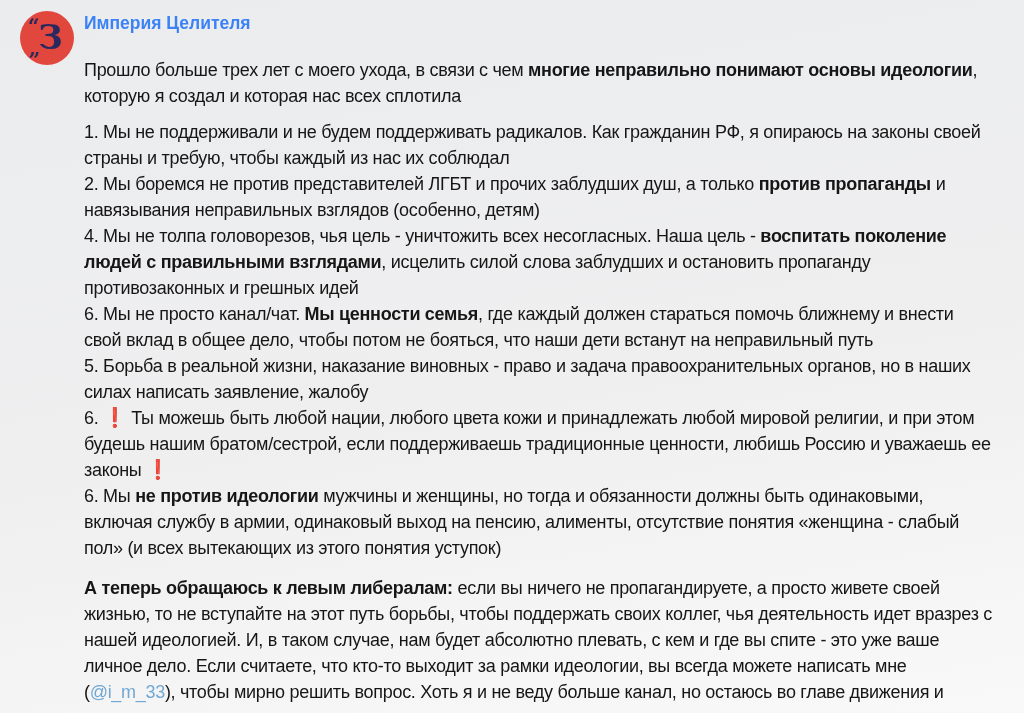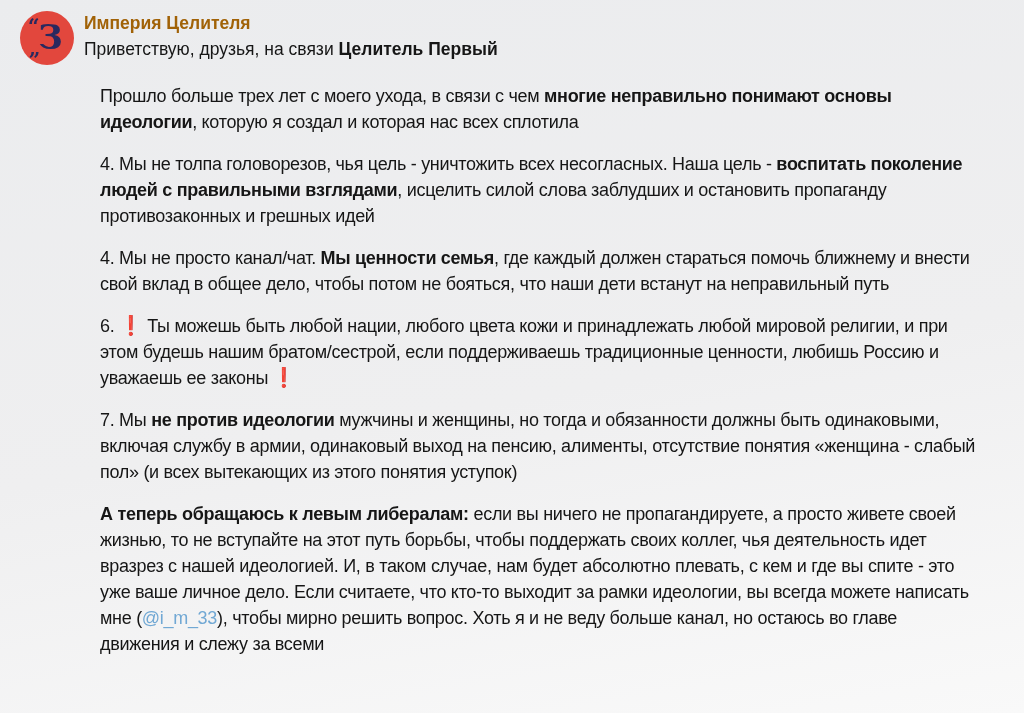--- a/index.html
+++ b/index.html
@@ -32,41 +32,43 @@
   .content{flex:1;max-width:912px;}
   .channel-name{
     font-size:17.5px;font-weight:700;line-height:26px;cursor:pointer;
   }
   .greeting{font-size:17.5px;line-height:26px;}
   .greeting .bold{font-weight:700;}
   .message-body{
     margin-top:21px;
     font-size:18px;line-height:26px;letter-spacing:-0.3px;
   }
-  .block{margin:16px;}
+  .block{margin:0;}
   .block.list-start{margin-top:10px;}
   .block.section{margin-top:14px;}
   .bold{font-weight:700;}
   .excl{font-weight:800;font-size:19px;}
   a.mention{text-decoration:none;cursor:pointer;}
 </style>
 </head>
 <body style="background: linear-gradient(170deg, rgb(235, 236, 238) 0%, rgb(239, 239, 240) 55%, rgb(249, 249, 249) 100%); color: rgb(22, 22, 22);">
 
 <div class="post">
   <div class="avatar" style="background: rgb(226, 71, 61);">
     <span class="q-top" style="color: rgb(41, 41, 95);">“</span>
     <span class="glyph" style="color: rgb(41, 41, 95);">З</span>
     <span class="q-bottom" style="color: rgb(41, 41, 95);">„</span>
   </div>
   <div class="content">
-    <div class="channel-name" style="color: #a16207;">Империя Целителя</div>
-    <div class="greeting"><span>Приветствую, друзья, на связи </span><span class="bold">Целитель Первый</span></div>
+    <div class="channel-name" style="color: #3b82f6;">Империя Целителя</div>
     <div class="message-body">
         <div class="block after-header"><span>Прошло больше трех лет с моего ухода, в связи с чем </span><span class="bold">многие неправильно понимают основы идеологии</span><span>, которую я создал и которая нас всех сплотила</span></div>
+        <div class="block list-start"><span>1. Мы не поддерживали и не будем поддерживать радикалов. Как гражданин РФ, я опираюсь на законы своей страны и требую, чтобы каждый из нас их соблюдал</span></div>
+        <div class="block"><span>2. Мы боремся не против представителей ЛГБТ и прочих заблудших душ, а только </span><span class="bold">против пропаганды</span><span> и навязывания неправильных взглядов (особенно, детям)</span></div>
         <div class="block"><span>4. Мы не толпа головорезов, чья цель - уничтожить всех несогласных. Наша цель - </span><span class="bold">воспитать поколение людей с правильными взглядами</span><span>, исцелить силой слова заблудших и остановить пропаганду противозаконных и грешных идей</span></div>
-        <div class="block"><span>4. Мы не просто канал/чат. </span><span class="bold">Мы ценности семья</span><span>, где каждый должен стараться помочь ближнему и внести свой вклад в общее дело, чтобы потом не бояться, что наши дети встанут на неправильный путь</span></div>
+        <div class="block"><span>6. Мы не просто канал/чат. </span><span class="bold">Мы ценности семья</span><span>, где каждый должен стараться помочь ближнему и внести свой вклад в общее дело, чтобы потом не бояться, что наши дети встанут на неправильный путь</span></div>
+        <div class="block"><span>5. Борьба в реальной жизни, наказание виновных - право и задача правоохранительных органов, но в наших силах написать заявление, жалобу</span></div>
         <div class="block"><span>6.  </span><span class="excl" style="color: rgb(215, 58, 43);">❗</span><span> Ты можешь быть любой нации, любого цвета кожи и принадлежать любой мировой религии, и при этом будешь нашим братом/сестрой, если поддерживаешь традиционные ценности, любишь Россию и уважаешь ее законы </span><span class="excl" style="color: rgb(215, 58, 43);">❗</span></div>
-        <div class="block"><span>7. Мы </span><span class="bold">не против идеологии</span><span> мужчины и женщины, но тогда и обязанности должны быть одинаковыми, включая службу в армии, одинаковый выход на пенсию, алименты, отсутствие понятия «женщина - слабый пол» (и всех вытекающих из этого понятия уступок)</span></div>
+        <div class="block"><span>6. Мы </span><span class="bold">не против идеологии</span><span> мужчины и женщины, но тогда и обязанности должны быть одинаковыми, включая службу в армии, одинаковый выход на пенсию, алименты, отсутствие понятия «женщина - слабый пол» (и всех вытекающих из этого понятия уступок)</span></div>
         <div class="block section"><span class="bold">А теперь обращаюсь к левым либералам:</span><span> если вы ничего не пропагандируете, а просто живете своей жизнью, то не вступайте на этот путь борьбы, чтобы поддержать своих коллег, чья деятельность идет вразрез с нашей идеологией. И, в таком случае, нам будет абсолютно плевать, с кем и где вы спите - это уже ваше личное дело. Если считаете, что кто-то выходит за рамки идеологии, вы всегда можете написать мне (</span><a class="mention" href="#" style="color: rgb(113, 168, 212);">@i_m_33</a><span>), чтобы мирно решить вопрос. Хоть я и не веду больше канал, но остаюсь во главе движения и слежу за всеми</span></div>
       </div>
   </div>
 </div>
 
 </body></html>

